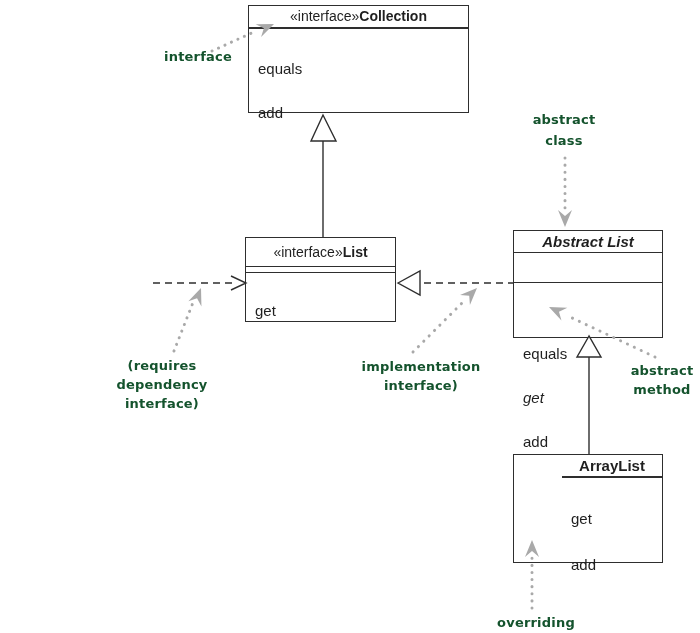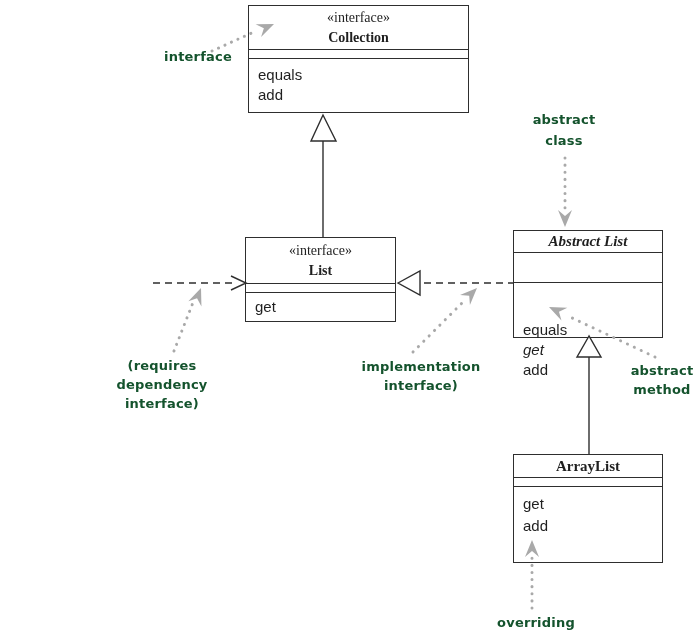--- a/index.html
+++ b/index.html
@@ -7,44 +7,44 @@
     position:relative;width:700px;height:633px;background:#ffffff;overflow:hidden;
     font-family:"Liberation Sans", sans-serif;color:#1f1f1f;
   }
   
   .uml-class{
     position:absolute;box-sizing:border-box;background:#ffffff;
     border:1.5px solid #2e2e2e;display:flex;flex-direction:column;
   }
   .uml-name{
     box-sizing:border-box;border-bottom:1.5px solid #2e2e2e;
-    display:flex;flex-direction:column;align-items:center;justify-content:center;font-family:Liberation Serif, serif;
+    display:flex;flex-direction:row;align-items:center;justify-content:center;
   }
   .stereotype{font-size:14px;line-height:19px;}
   .cname{font-size:14px;font-weight:bold;line-height:21px;}
   .cname.italic{font-style:italic;}
   .uml-empty{box-sizing:border-box;height:9px;border-bottom:1.5px solid #2e2e2e;}
   .uml-members{box-sizing:border-box;flex:1;padding-left:9px;font-size:15px;}
-  .member{line-height:20px;}
+  .member{line-height:20px;margin-top:24px;}
   .member.italic{font-style:italic;}
   
   #box-collection{left:248px;top:5px;width:221px;height:108px;}
   #box-collection .uml-name{height:44px;}
   #box-collection .uml-members{padding-top:6px;}
   #box-list{left:245px;top:237px;width:151px;height:85px;}
   #box-list .uml-name{height:46px;}
   #box-list .uml-members{padding-top:4px;}
   #box-order{left:3px;top:246px;width:150px;height:73px;}
   #box-order .uml-name{height:36px;}
   #box-order .uml-members{padding-top:8px;}
   #box-abstractlist{left:513px;top:230px;width:150px;height:108px;gap:29px;}
   #box-abstractlist .uml-name{height:23px;}
   #box-abstractlist .uml-members{padding-top:8px;}
   #box-abstractlist .cname{font-size:15px;}
-  #box-arraylist{left:513px;top:454px;width:150px;height:109px;}
+  #box-arraylist{left:513px;top:454px;width:150px;height:109px;padding-left:48px;}
   #box-arraylist .uml-name{height:23px;}
   #box-arraylist .uml-members{padding-top:6px;}
   #box-arraylist .cname{font-size:15px;}
   #box-arraylist .member{line-height:22px;}
   
   .note{
     position:absolute;font-family:"DejaVu Sans", sans-serif;font-weight:bold;
     font-size:13px;letter-spacing:0.2px;text-align:center;color:#14532d;
   }
   .note div{line-height:19px;}

